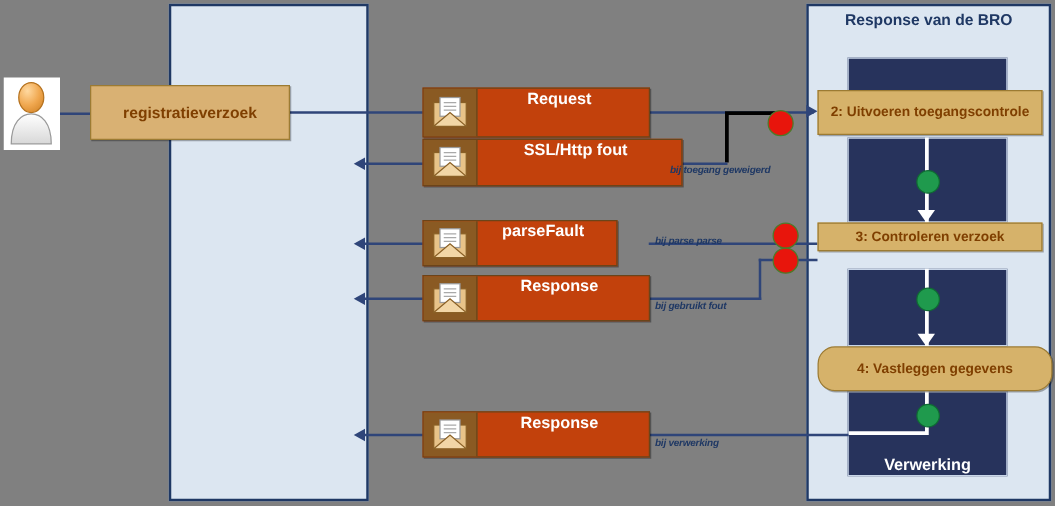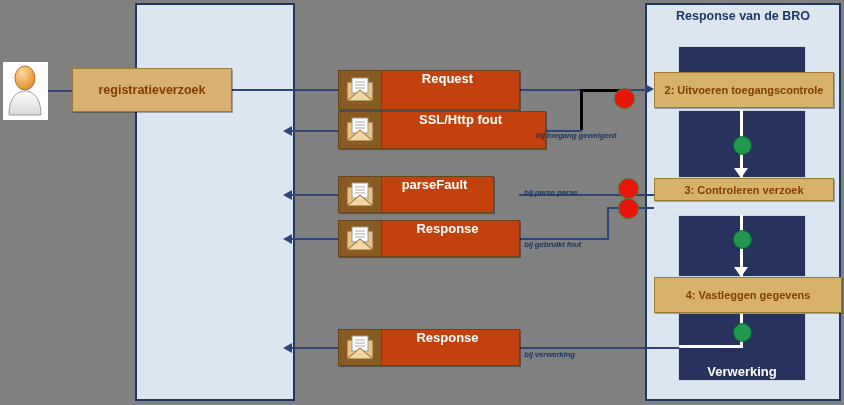--- a/index.html
+++ b/index.html
@@ -316,20 +316,20 @@
         <path d="M2 24 L15 13 L28 24 Z" fill="#f2d6a6" stroke="#8a6026" stroke-width="1"></path>
       </svg>
     </div>
     <div class="label">Response</div>
   </div>
 
   <div class="taskbox" style="left:654px;top:72px;width:180px;height:36px;">2: Uitvoeren toegangscontrole</div>
 
   <div class="taskbox" style="left:654px;top:178px;width:180px;height:23px;">3:  Controleren verzoek</div>
 
-  <div class="taskbox" style="left:654px;top:277px;width:188px;height:36px;">4: Vastleggen gegevens</div>
+  <div class="taskbox" style="left:654px;top:277px;width:188px;height:36px;border-radius:14px;">4: Vastleggen gegevens</div>
 
   <div class="note" style="left:536px;top:131px;">bij toegang geweigerd</div>
   <div class="note" style="left:524px;top:188px;">bij parse parse</div>
   <div class="note" style="left:524px;top:240px;">bij gebruikt fout</div>
   <div class="note" style="left:524px;top:350px;">bij verwerking</div>
 
 </div>
 
 </body></html>

